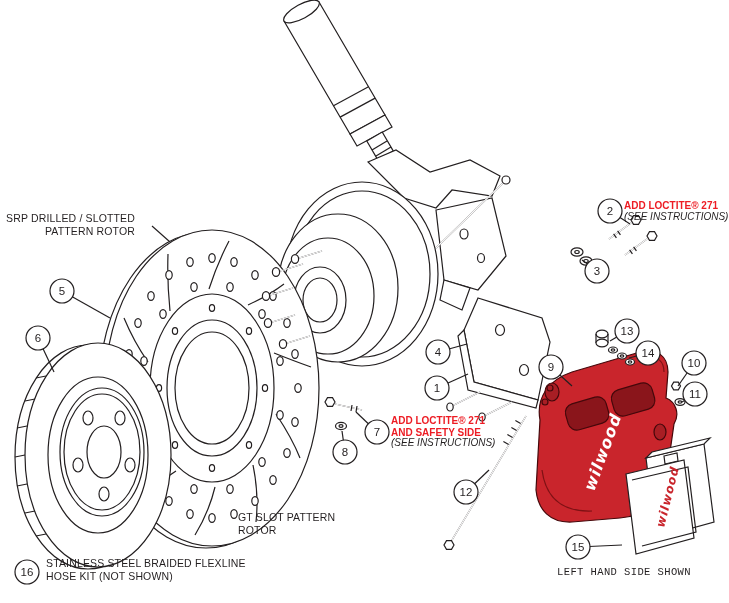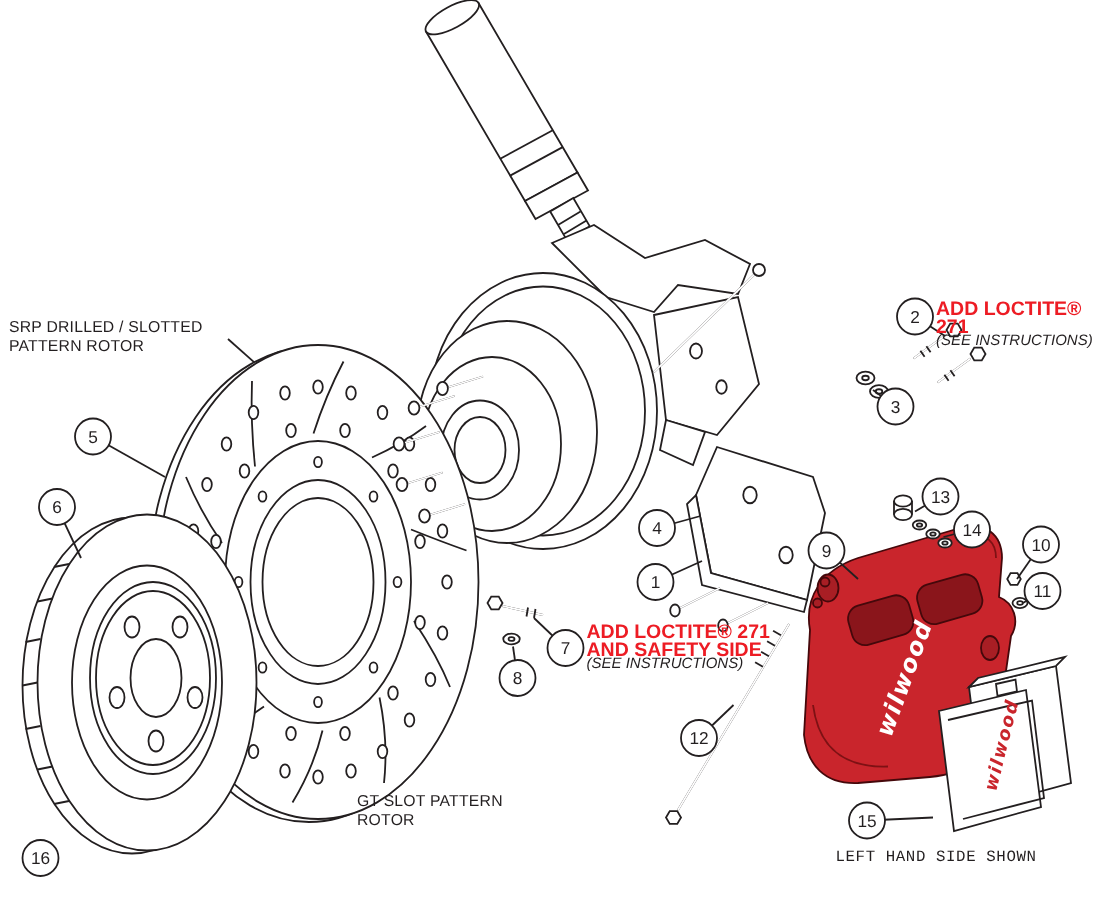--- a/index.html
+++ b/index.html
@@ -36,28 +36,28 @@
   
   .callout-circle { fill:#fff; stroke: var(--line,#231f20); stroke-width:1.4; }
   .callout-num { font: 11.5px "Liberation Sans", sans-serif; fill: var(--text,#231f20); text-anchor:middle; }
   .leader { stroke: var(--line,#231f20); stroke-width:1; fill:none; }
 
   
   .lbl {
     position:absolute; font-size:10.5px; line-height:12.5px;
     color: var(--text,#231f20); white-space:pre-line; letter-spacing:0.15px;
   }
-  #lbl-srp  { left:6px;   top:212px; }
-  #lbl-gt   { left:238px; top:528px; }
+  #lbl-srp  { left:6px;   top:212px;text-align:right; }
+  #lbl-gt   { left:238px; top:511px; }
   #lbl-hose { left:46px;  top:557px; }
   #lbl-lhs  { left:557px; top:566px; letter-spacing:0.4px;font-family:Liberation Mono, monospace; }
   .note { position:absolute; }
   #note-upper { left:624px; top:200px; }
   #note-lower { left:391px; top:415px; }
-  .note-red  { font-weight:bold; font-size:13px; line-height:11.5px; color: var(--note-red,#ed1c24); }
+  .note-red  { font-weight:bold; font-size:10px; line-height:11.5px; color: var(--note-red,#ed1c24); }
   .note-inst { font-style:italic; font-size:10px; line-height:10px; color: var(--text,#231f20); }
 </style>
 </head>
 <body>
 
 <div class="stage">
 
   <svg id="art" width="729" height="603" viewBox="0 0 729 603">
     <g class="ink">
 
@@ -357,20 +357,22 @@
           <circle cx="27" cy="572" r="12" class="callout-circle"></circle>
           <text x="27" y="576.2" class="callout-num">16</text>
         </g>
     </g>
   </svg>
 
   <div class="lbl" id="lbl-srp">SRP DRILLED / SLOTTED
 PATTERN ROTOR</div>
   <div class="lbl" id="lbl-gt">GT SLOT PATTERN
 ROTOR</div>
+  <div class="lbl" id="lbl-hose">STAINLESS STEEL BRAIDED FLEXLINE
+HOSE KIT (NOT SHOWN)</div>
   <div class="lbl" id="lbl-lhs">LEFT HAND SIDE SHOWN</div>
 
   <div class="note" id="note-upper">
     <div class="note-red">ADD LOCTITE® 271</div>
     <div class="note-inst">(SEE INSTRUCTIONS)</div>
   </div>
 
   <div class="note" id="note-lower">
     <div class="note-red">ADD LOCTITE® 271</div>
     <div class="note-red">AND SAFETY SIDE</div>

